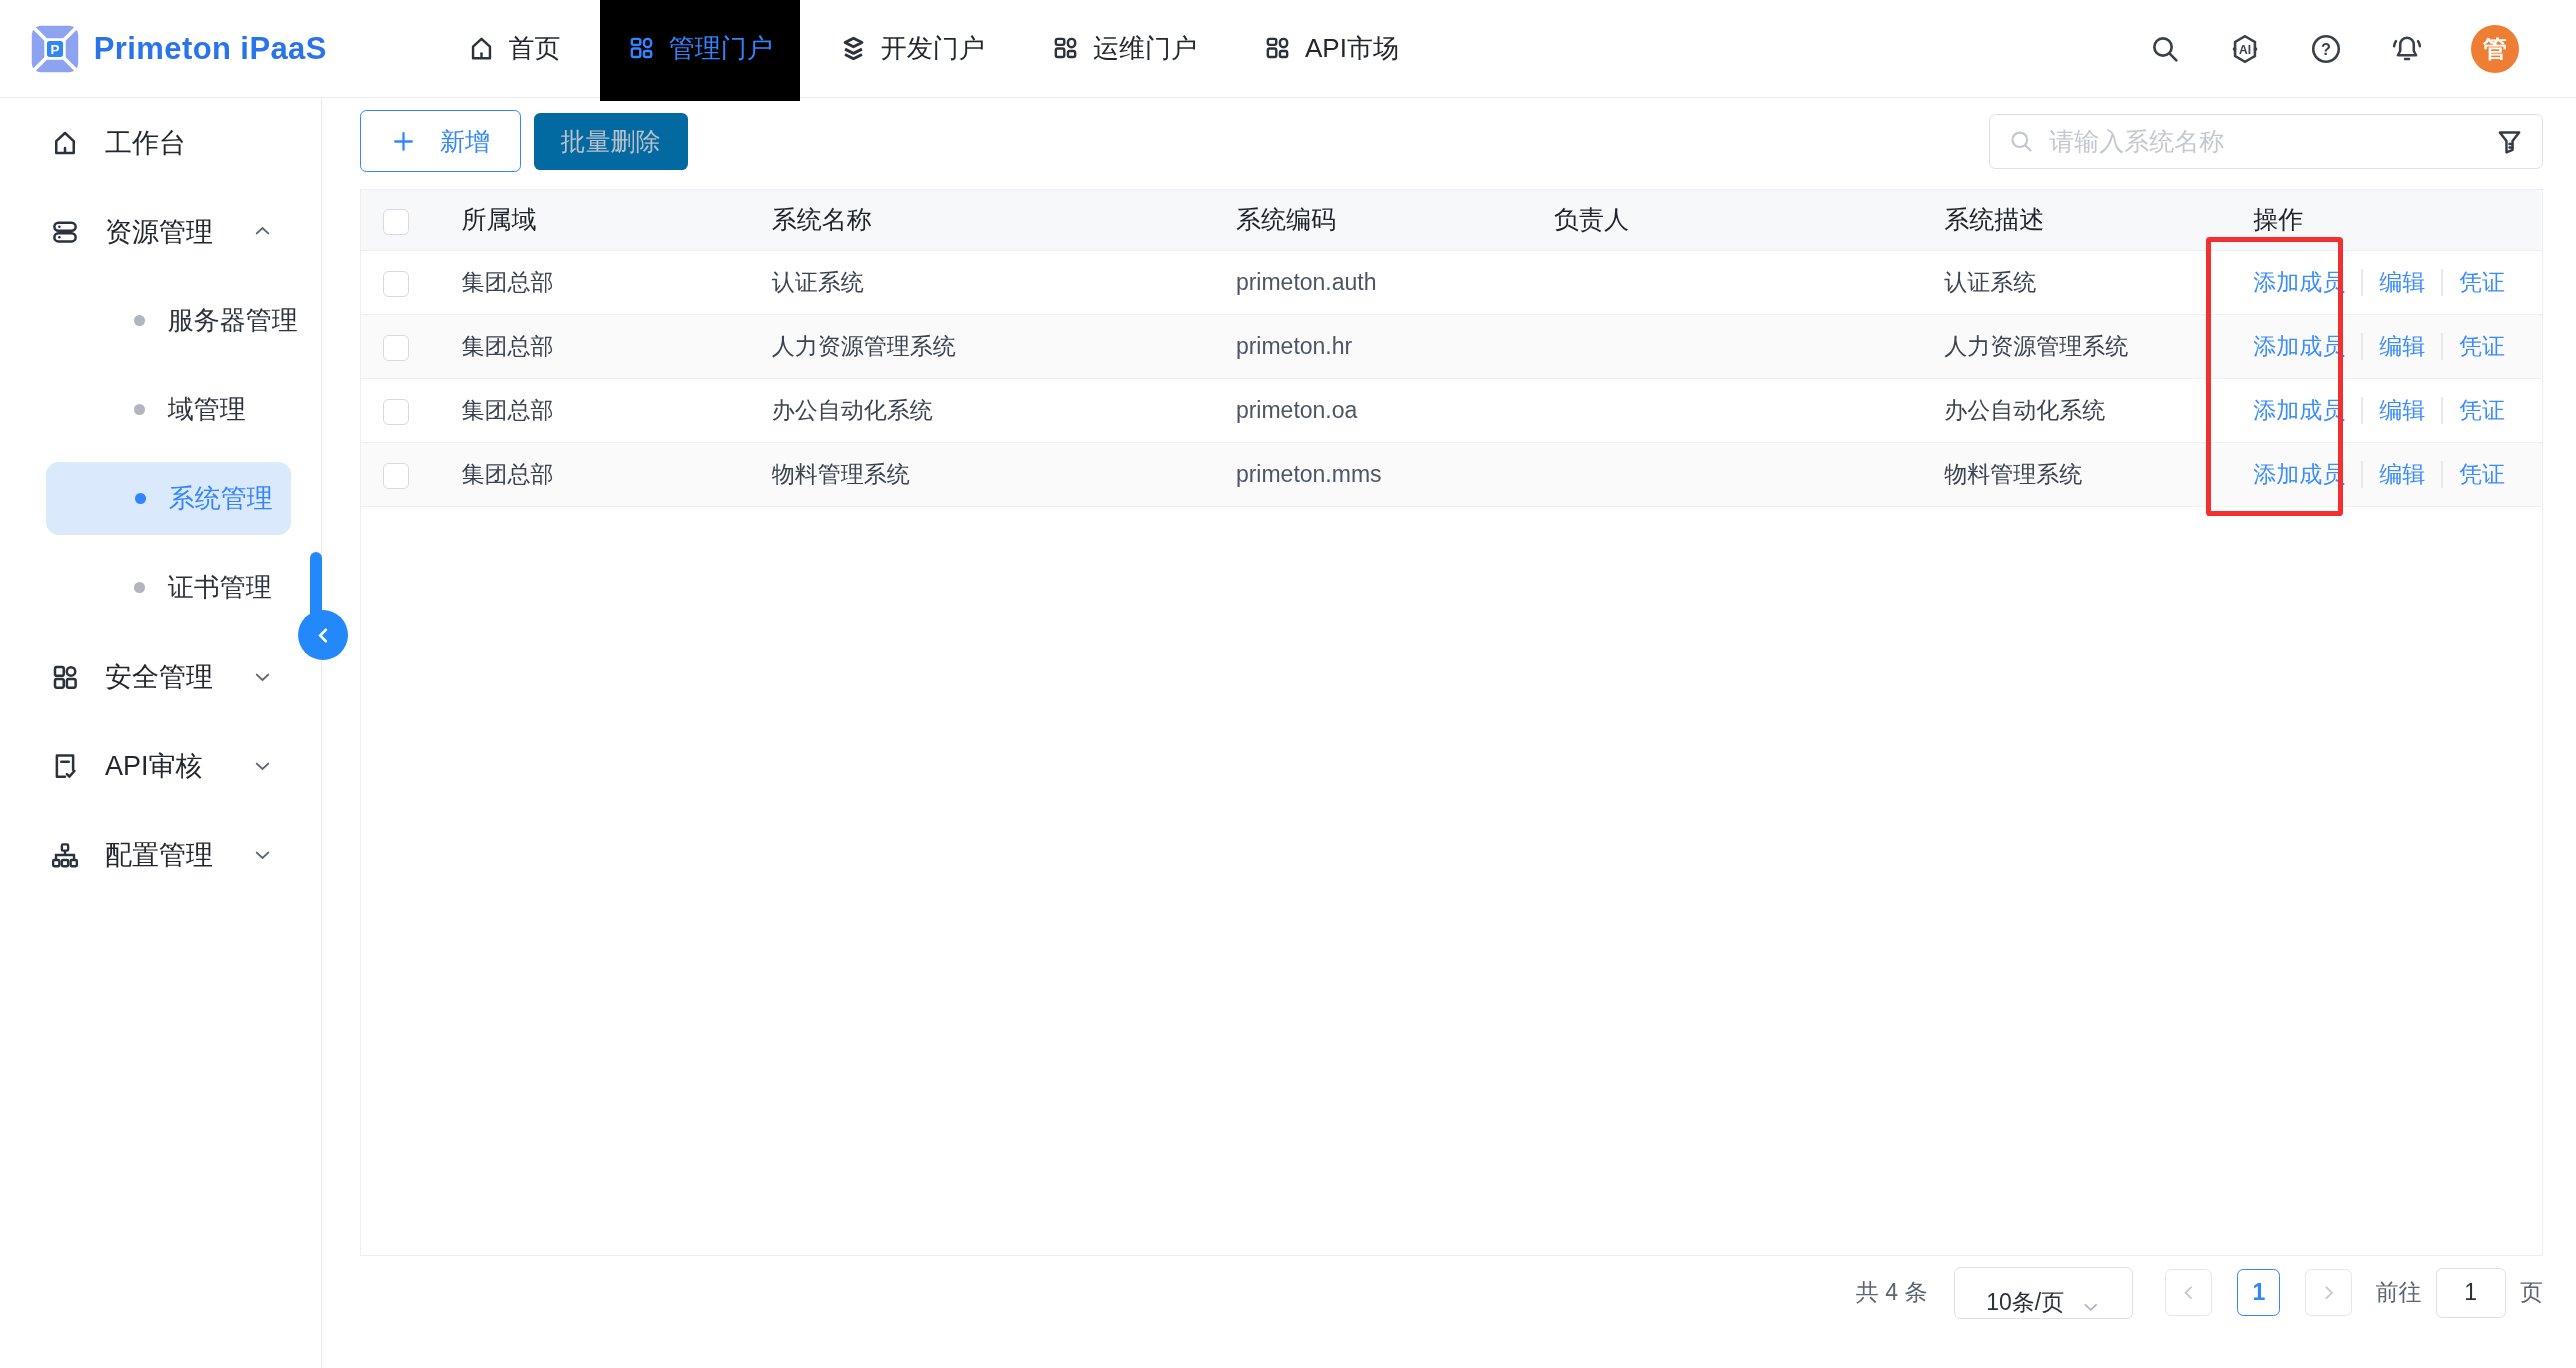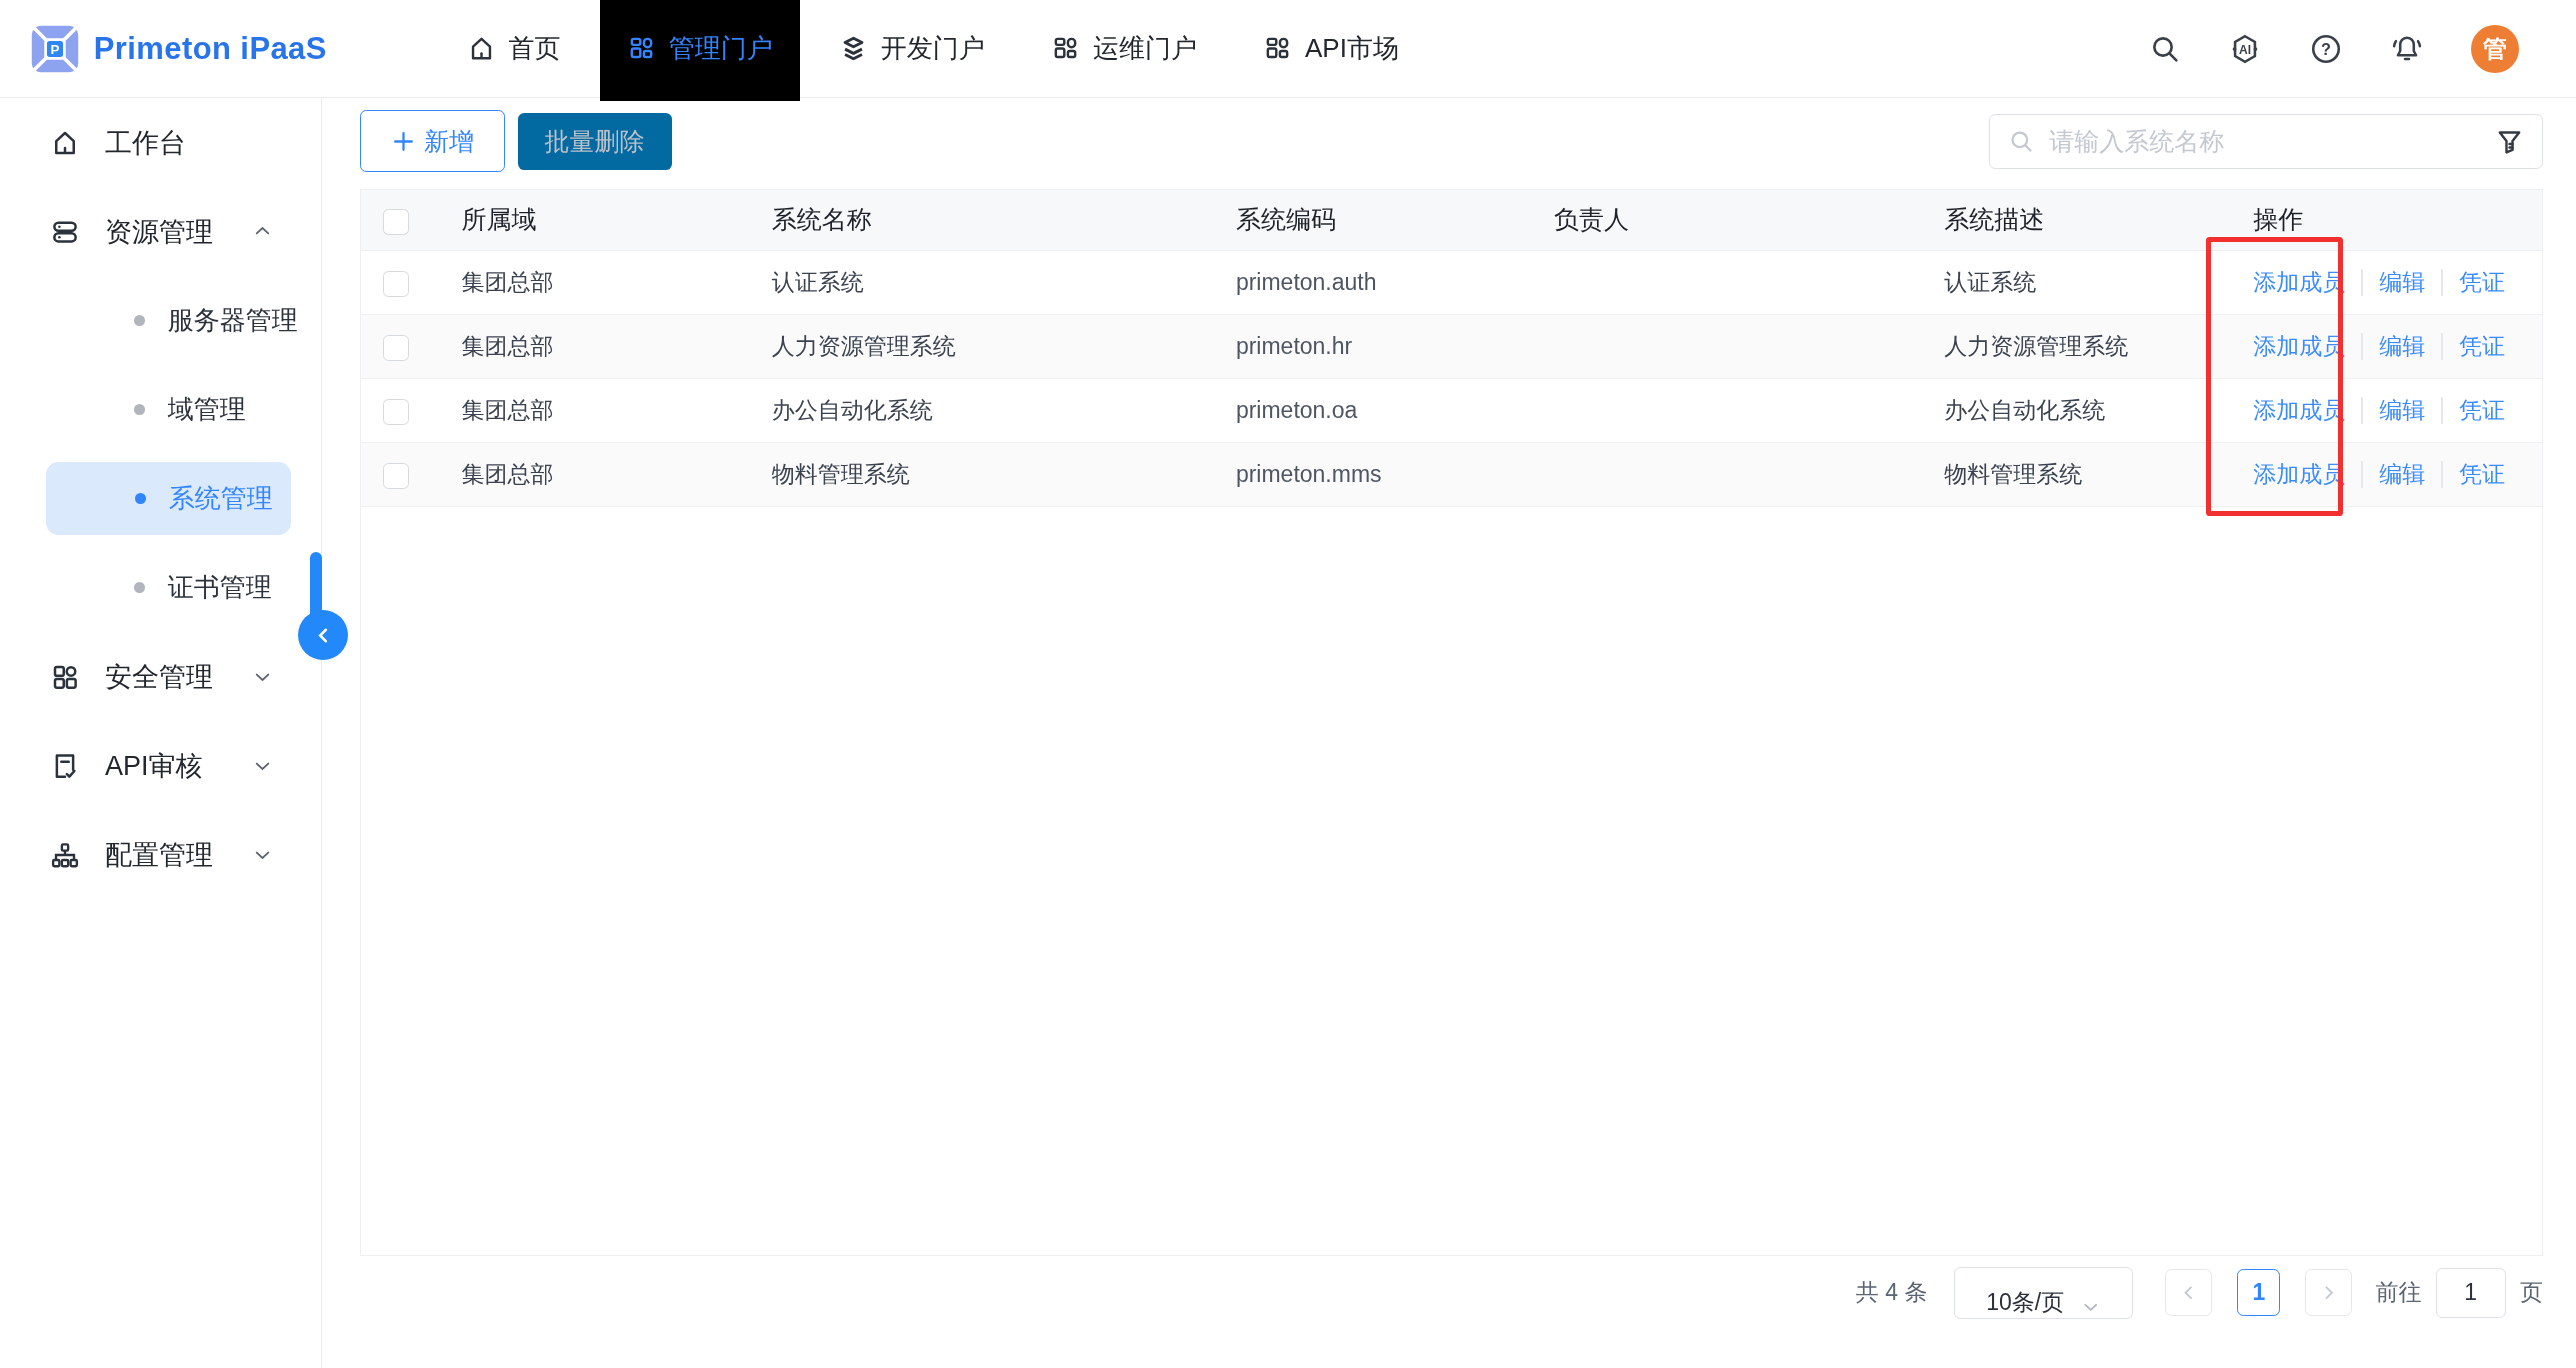--- a/index.html
+++ b/index.html
@@ -40,21 +40,21 @@
                   background:#2388fa; z-index:6; }
   .collapse-btn { position:absolute; left:298px; top:610px; width:50px; height:50px; border-radius:50%;
                   background:#2388fa; color:#fff; display:flex; align-items:center; justify-content:center;
                   z-index:7; cursor:pointer; }
 
   
   .main { position:absolute; left:322px; top:98px; width:2254px; height:1270px; background:#fff;
           padding:11.6px 33px 0 38px; }
   .toolbar { height:63px; display:flex; align-items:center; }
   .btn-add { height:62px; padding:0 30px; background:#fff; border:1.8px solid #3385ff; border-radius:6.3px;
-             color:#3385ff; font-size:25px; display:flex; align-items:center; gap:8px; cursor:pointer; }
+             color:#3385ff; font-size:25px; display:flex; align-items:center; gap:24px; cursor:pointer; }
   .btn-disabled { height:57px; margin-left:12.5px; padding:0 27px; background:#0369a1; border:none;
                   border-radius:6.3px; color:#bcc1ca; font-size:25px; display:flex; align-items:center; }
   .searchbox { margin-left:auto; width:554px; height:55px; border:1.8px solid #dde0e6; border-radius:6.3px;
                display:flex; align-items:center; padding:0 18px; background:#fff; }
   .searchbox .q { color:#c3c8d1; display:flex; }
   .searchbox .ph { margin-left:14.3px; font-size:25px; color:#c3c8d1; flex:1; }
   .searchbox .funnel { color:#343a44; display:flex; cursor:pointer; }
 
   
   .panel { margin-top:16px; height:1067px; border:1.8px solid #edeff2; background:#fff; }

